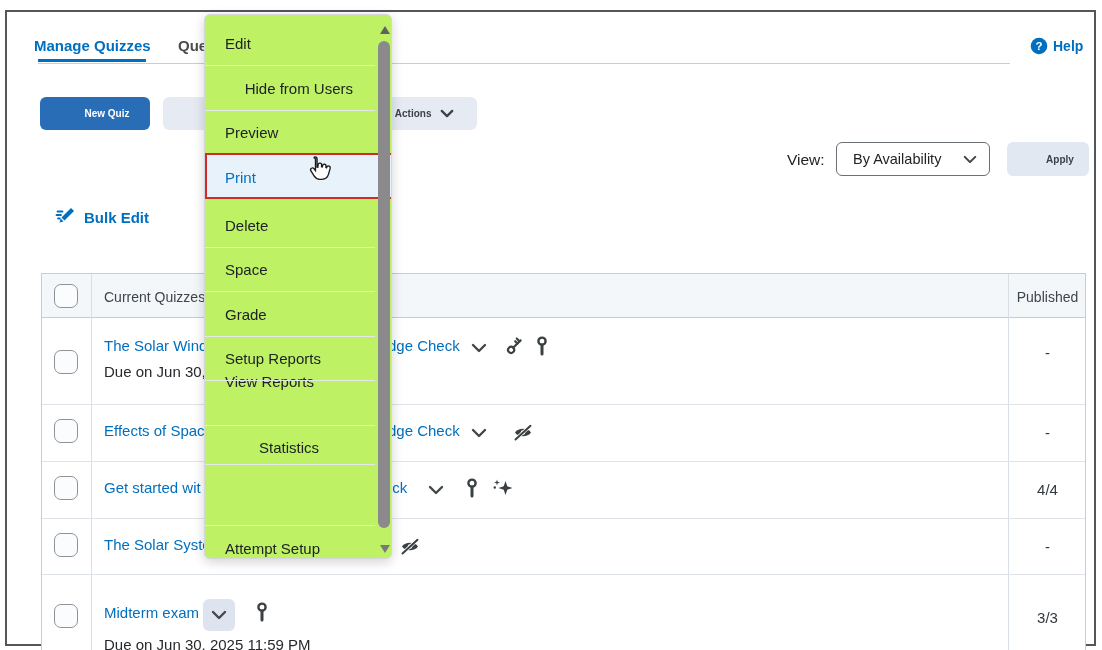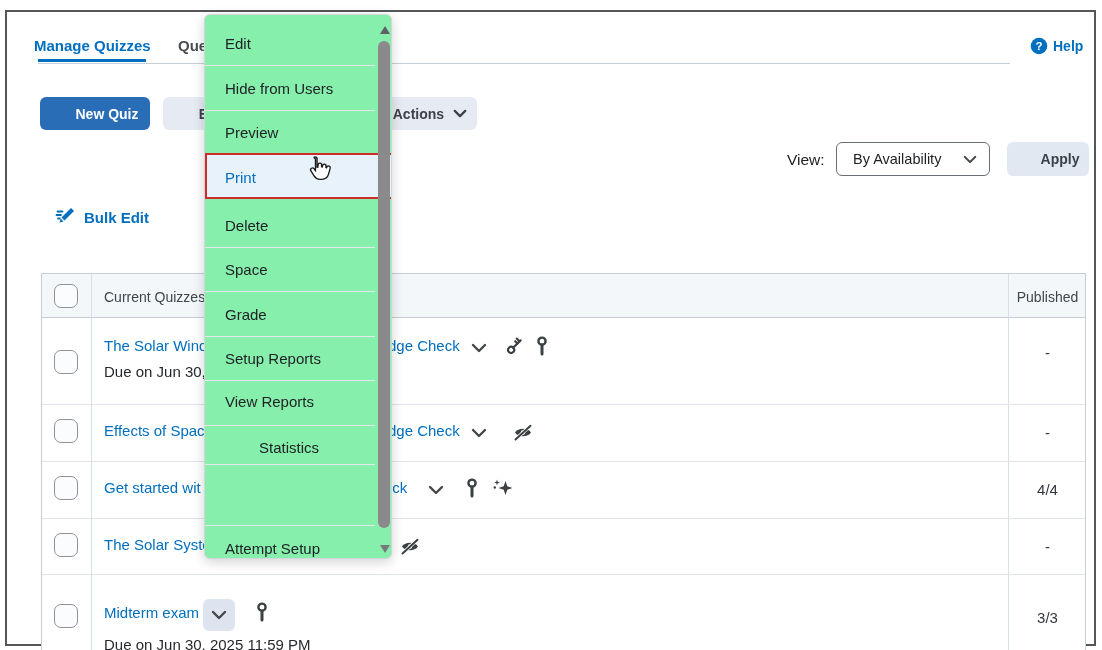--- a/index.html
+++ b/index.html
@@ -13,21 +13,21 @@
   .tab.active { color:#006fbf; }
   .tab-underline { position:absolute; left:38px; top:59px; width:108px; height:3px; background:#006fbf; }
   .tab-rule { position:absolute; left:38px; top:63px; width:972px; height:1px; background:#c9cfd7; }
 
   
   .help { position:absolute; left:1030px; top:37px; display:flex; align-items:center; gap:5px; cursor:pointer; }
   .help span { color:#006fbf; font-weight:bold; font-size:14px; }
 
   
   .btn { position:absolute; height:33px; border-radius:6px; display:flex; align-items:center; justify-content:center;
-         font-size:14px; font-weight:bold; cursor:pointer; white-space:nowrap;padding-left:24px; }
+         font-size:10px; font-weight:bold; cursor:pointer; white-space:nowrap;padding-left:24px; }
   .btn-primary { background:#2a6db7; color:#fff; }
   .btn-secondary { background:#e6ebf3; color:#3b4249; gap:9px; }
 
   
   .view-label { position:absolute; left:787px; top:151px; font-size:15.5px; color:#202326; }
   .select { position:absolute; left:836px; top:142px; width:154px; height:34px; border:1px solid #6a7075; border-radius:6px;
             background:#fff; display:flex; align-items:center; padding:0 12px 0 16px; cursor:pointer; }
   .select span { font-size:14.5px; color:#202326; flex:1; }
   .apply { left:1007px; top:142px; width:82px; height:34px; background:#e2e8f1; }
 
@@ -43,21 +43,21 @@
   .colhead { position:absolute; font-size:14px; color:#3f454a; }
   .checkbox { position:absolute; width:24px; height:24px; border:1.5px solid #8d9399; border-radius:7px; background:#fbfcfe; cursor:pointer; }
   .qlink { position:absolute; font-size:15px; color:#006fbf; cursor:pointer; white-space:nowrap; }
   .due { position:absolute; font-size:15px; color:#26282b; white-space:nowrap; }
   .pub { position:absolute; left:966px; width:79px; text-align:center; font-size:15px; color:#33383d; }
   .rowicon { position:absolute; cursor:pointer; }
   .chev-btn { position:absolute; width:32px; height:32px; background:#dde4f0; border-radius:6px;
               display:flex; align-items:center; justify-content:center; cursor:pointer; }
 
   
-  .menu { position:absolute; left:204px; top:14px; width:188px; height:545px; background:#86efac;
+  .menu { position:absolute; left:204px; top:14px; width:188px; height:545px; background:#bef264;
           border:1px solid #d3d7db; border-radius:6px; box-shadow:0 3px 12px rgba(0,0,0,.18); overflow:hidden; z-index:5; }
   .mi { position:absolute; left:20px; width:128px; font-size:15px; color:#202326; cursor:pointer; line-height:21px; }
   .msep { position:absolute; left:0; width:170px; height:1px; background:#e4e8eb; }
   .print-hl { position:absolute; left:0; top:138px; width:188px; height:46px; background:#e7f2fb;
               border:2px solid #cf2b2b; }
   .mi.hl { color:#006fbf; z-index:2; }
   .sb-thumb { position:absolute; left:173px; top:26px; width:12px; height:487px; background:#8a8a8d; border-radius:6px; cursor:pointer; }
   .sb-up { position:absolute; left:175px; top:11px; width:0; height:0; border-left:5px solid transparent;
            border-right:5px solid transparent; border-bottom:8px solid #5f6164; cursor:pointer; }
   .sb-down { position:absolute; left:175px; top:530px; width:0; height:0; border-left:5px solid transparent;
@@ -207,28 +207,28 @@
         <path d="M8 10 V19" stroke="#3b4043" stroke-width="3" stroke-linecap="round"></path>
       </svg>
       <div class="due" style="left:62px; top:362px;">Due on Jun 30, 2025 11:59 PM</div>
       <div class="pub" style="top:335px;">3/3</div>
     </div>
   </div>
 
   <div class="menu">
     <div class="print-hl"></div>
     <div class="mi" style="top:18px;">Edit</div>
-    <div class="mi" style="top:63px;">Hide from Users</div>
+    <div class="mi" style="top:63px;text-align:right;">Hide from Users</div>
     <div class="mi" style="top:107px;">Preview</div>
     <div class="mi hl" style="top:152px;">Print</div>
     <div class="mi" style="top:200px;">Delete</div>
     <div class="mi" style="top:244px;">Space</div>
     <div class="mi" style="top:289px;">Grade</div>
     <div class="mi" style="top:333px;">Setup Reports</div>
-    <div class="mi" style="top:376px;">View Reports</div>
+    <div class="mi" style="top:356px;">View Reports</div>
     <div class="mi" style="top:422px;text-align:center;">Statistics</div>
     <div class="mi" style="top:523px;">Attempt Setup</div>
 
     <div class="msep" style="top:50px;"></div>
     <div class="msep" style="top:95px;"></div>
     <div class="msep" style="top:232px;"></div>
     <div class="msep" style="top:276px;"></div>
     <div class="msep" style="top:321px;"></div>
     <div class="msep" style="top:365px;"></div>
     <div class="msep" style="top:410px;"></div>

